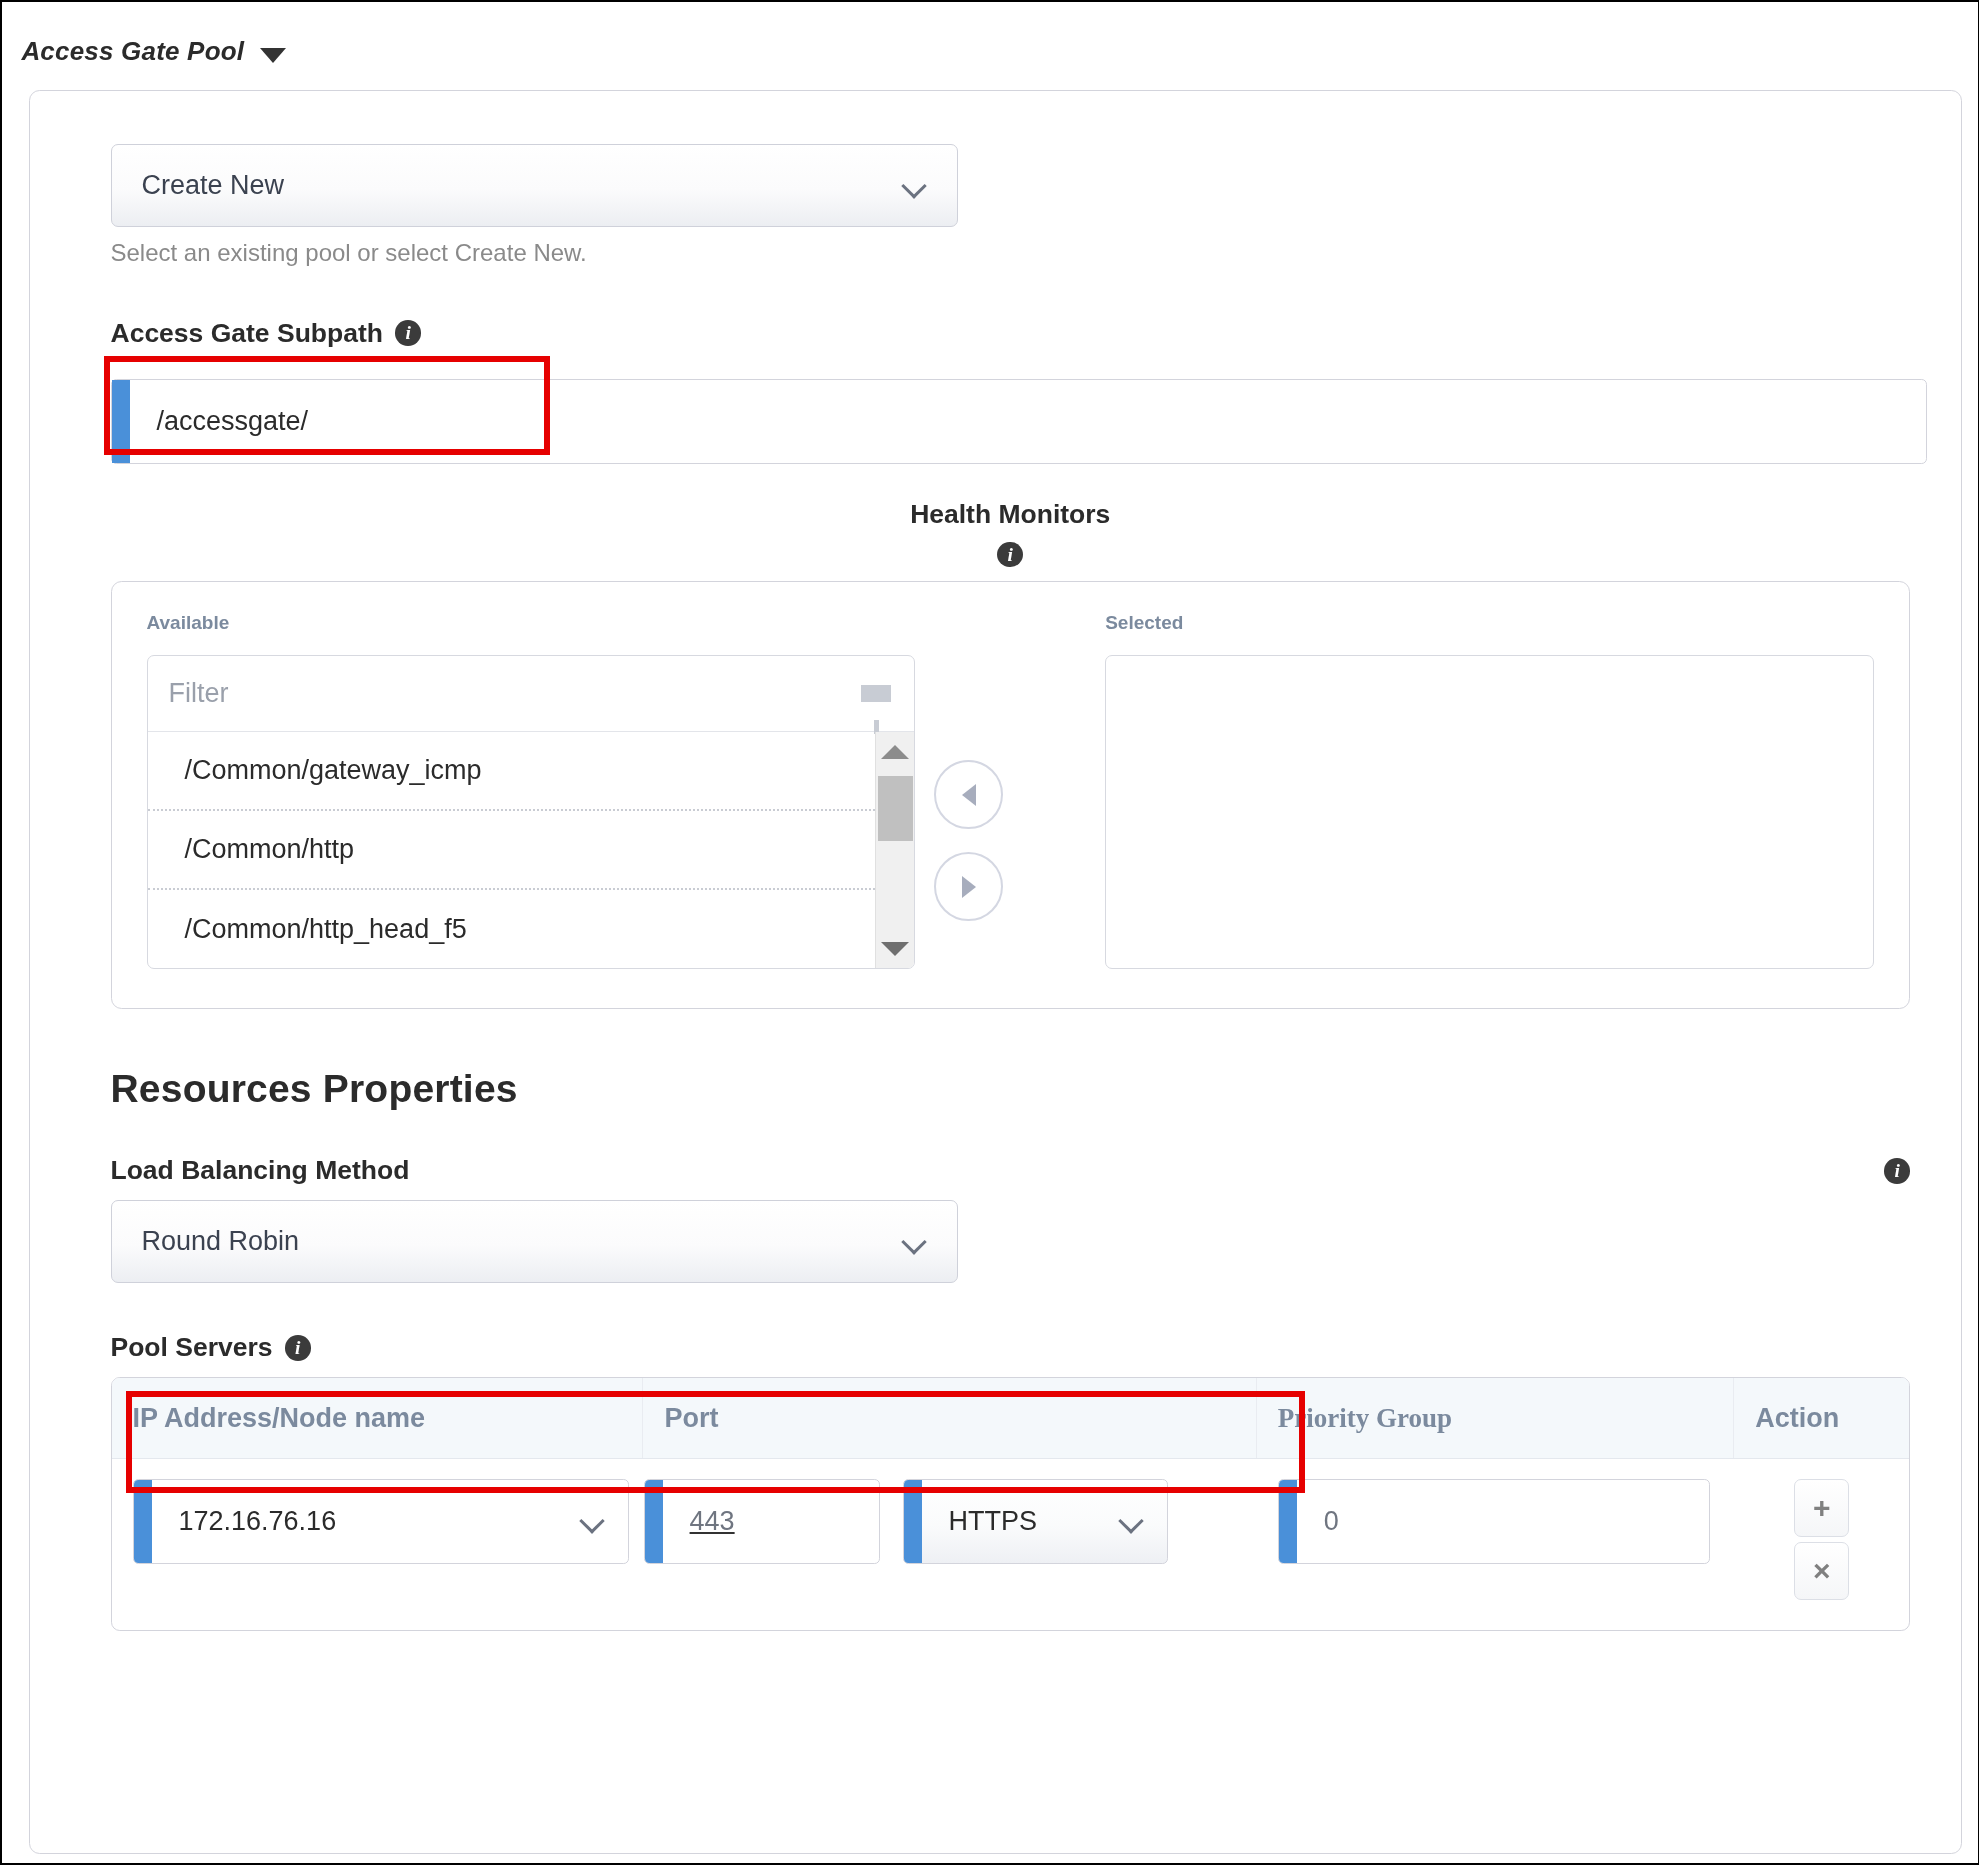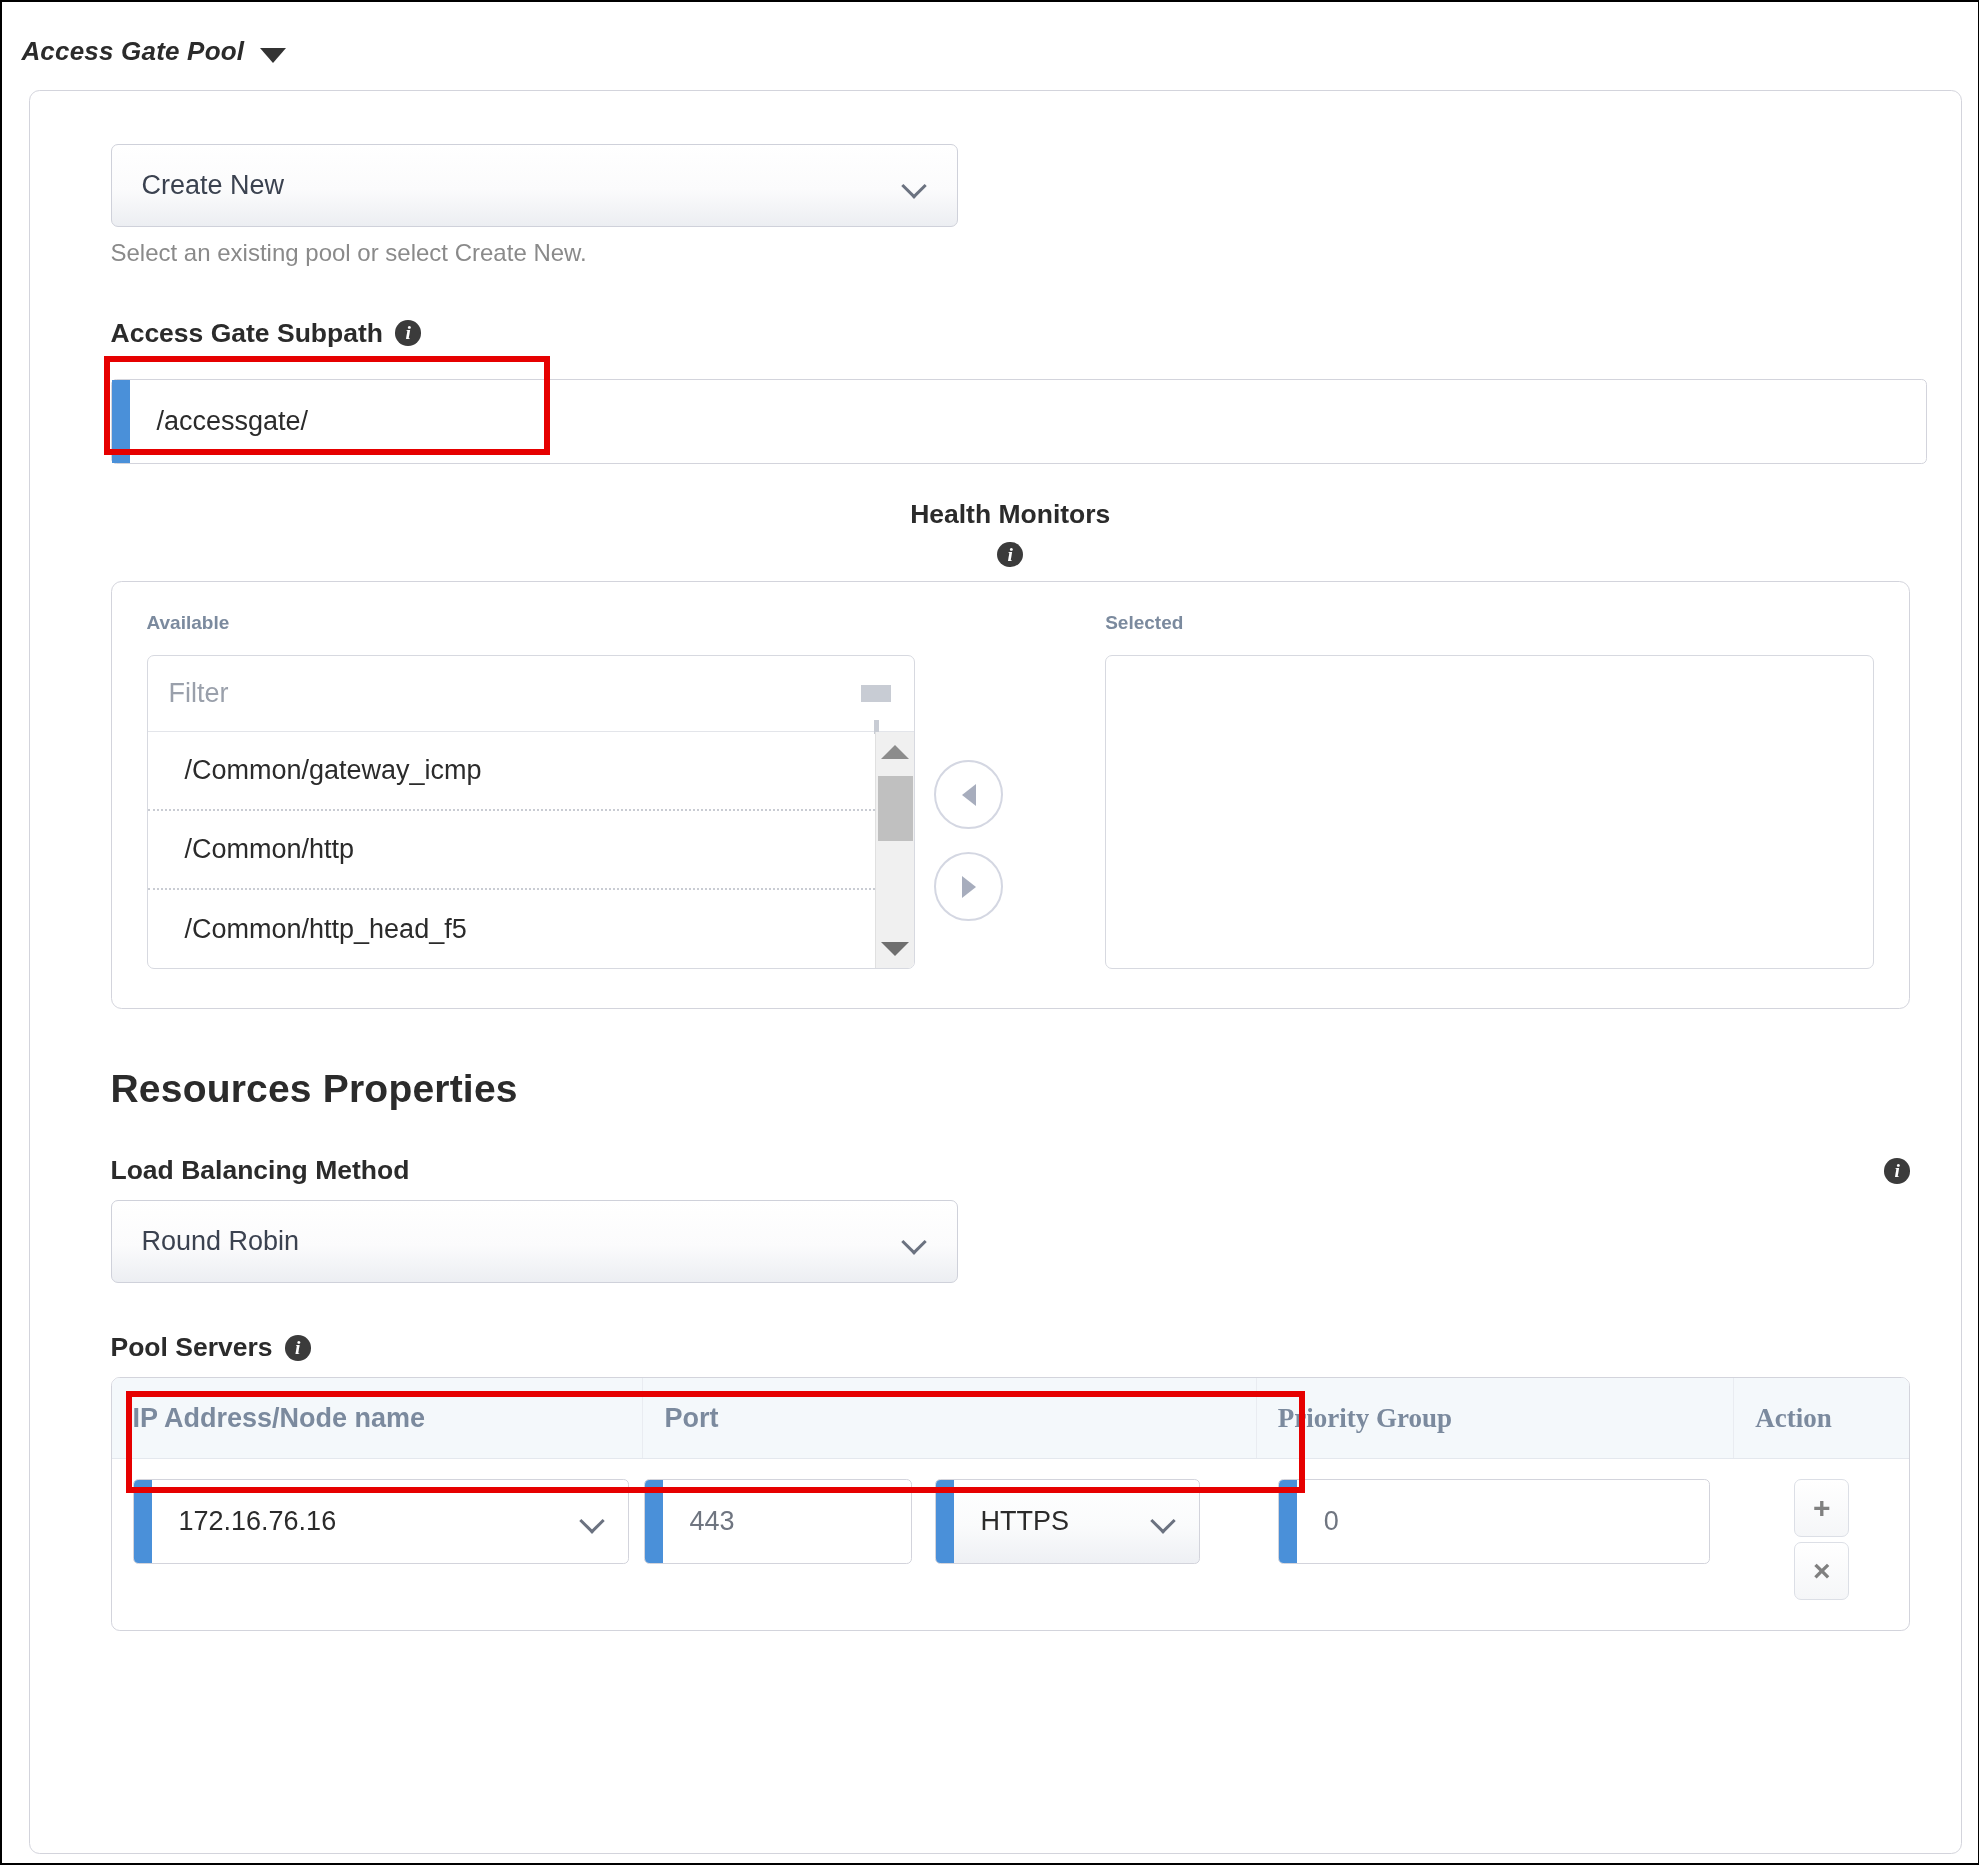--- a/index.html
+++ b/index.html
@@ -319,21 +319,21 @@
   }
   .th {
     display: flex;
     align-items: center;
     font-size: 27px;
     font-weight: bold;
     color: #7b8a9e;
     padding-left: 21px;
     border-right: 1.8px solid #e9ecf1;
   }
-  .th:last-child { border-right: none; font-family: Liberation Serif, serif; }
+  .th:last-child { border-right: none; }
   .col-ip    { width: 536px; }
   .col-port  { width: 618px; }
   .col-prio  { width: 481px; font-family: Liberation Serif, serif; }
   .col-act   { width: 176px; }
 
   .trow {
     display: flex;
     align-items: flex-start;
     padding: 19.4px 0 30px 0;
     min-height: 150px;
@@ -358,21 +358,21 @@
     font-size: 27px;
     color: #2b2b2b;
     padding: 0 19.4px 0 26.5px;
     flex: 1;
     white-space: nowrap;
   }
   .ctl-text.muted { color: #6f7580; }
   .ctl .chevron { margin-right: 23px; }
 
   .ip-ctl      { width: 496px; }
-  .port-ctl    { width: 268px; }
+  .port-ctl    { width: 236px; text-decoration: underline; }
   .proto-ctl   { width: 265px; }
   .prio-ctl    { width: 432px; }
 
   .act-btn {
     width: 55px; height: 58px;
     border: 1.8px solid #dcdfe6;
     border-radius: 7px;
     background: linear-gradient(to bottom, #ffffff 0%, #f5f6f8 100%);
     display: flex;
     align-items: center;

